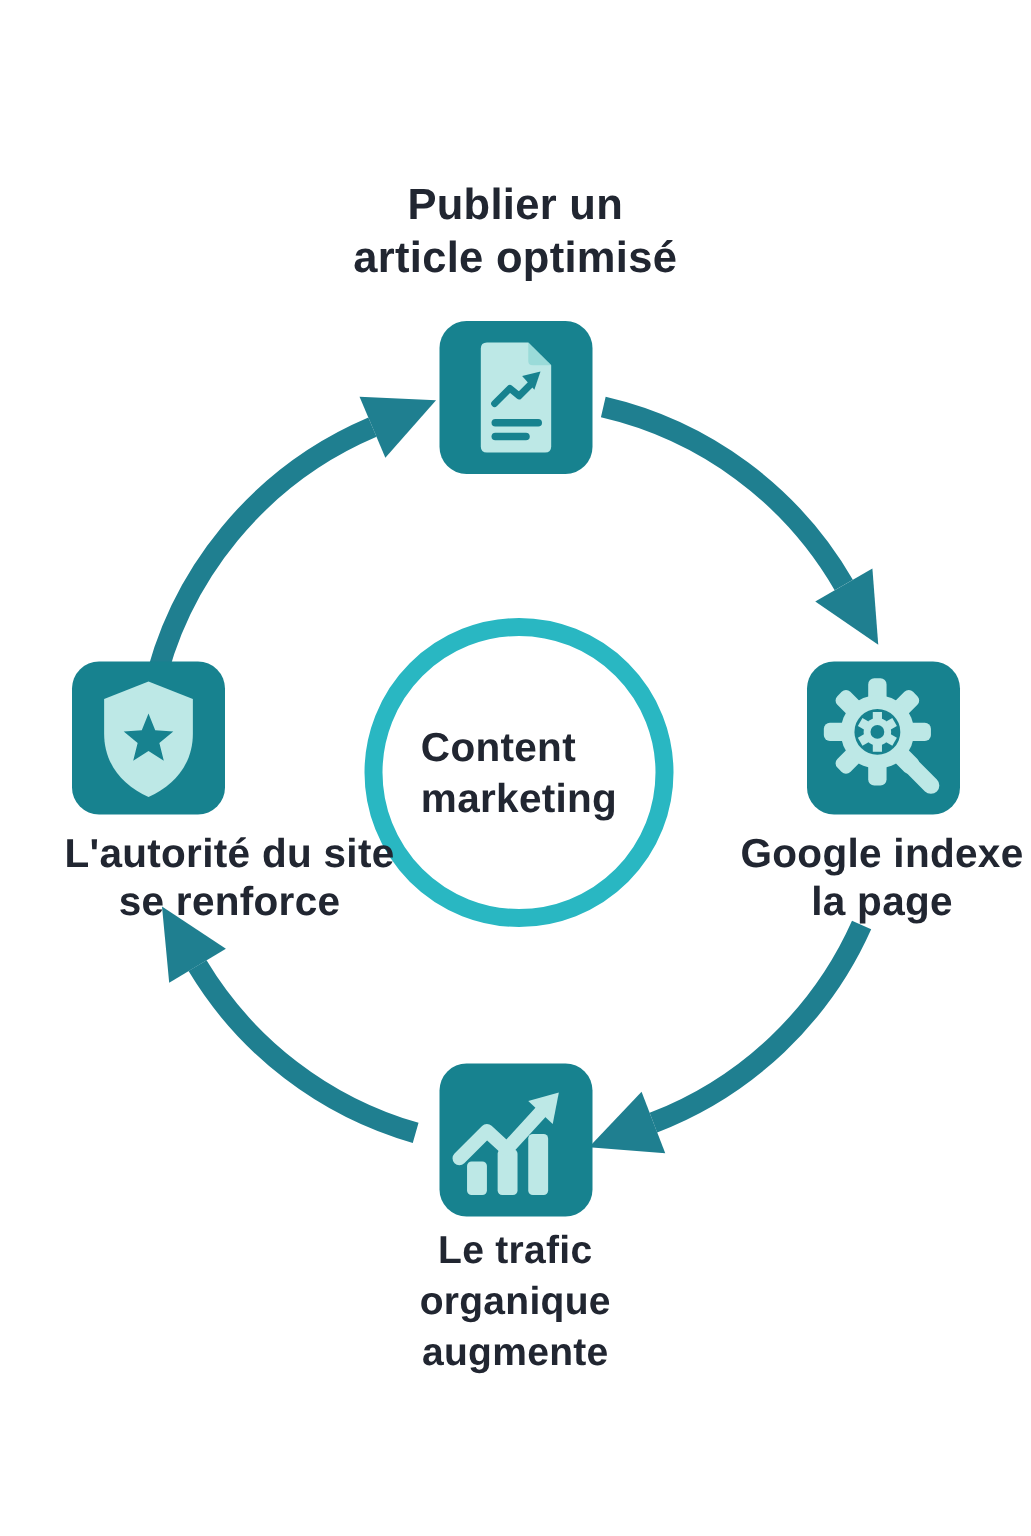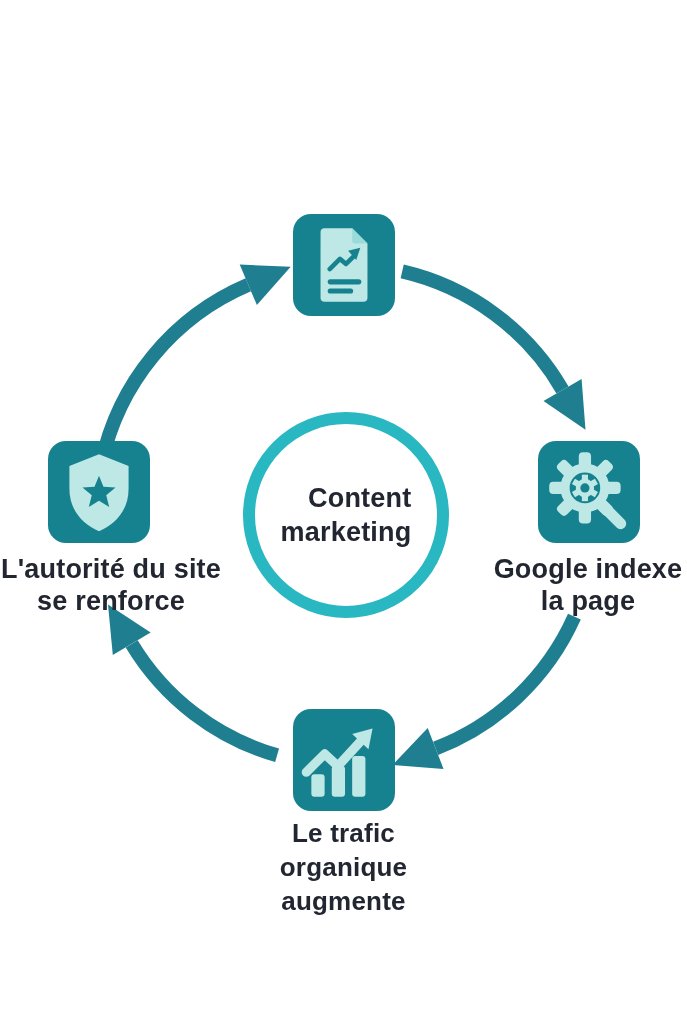--- a/index.html
+++ b/index.html
@@ -23,31 +23,31 @@
   .s-dark{stroke:var(--teal-dark);}
   .s-light{stroke:var(--teal-light);}
   .label{
     position:absolute;z-index:3;
     color:var(--text);font-weight:700;
     text-align:center;white-space:pre-line;
     letter-spacing:0.2px;
   }
   .label-top{left:0;right:0;top:120px;font-size:29px;line-height:35px;}
   .label-right{left:478px;width:220px;top:553px;font-size:27px;line-height:32px;}
-  .label-left{left:0;width:222px;top:553px;font-size:27px;line-height:32px;}
+  .label-left{left:0;width:222px;top:553px;font-size:27px;line-height:32px;padding-left:42px;}
   .label-bottom{left:0;right:0;top:816px;font-size:26px;line-height:34px;}
   .center-circle{
     position:absolute;left:243px;top:412px;width:206px;height:206px;
     box-sizing:border-box;border:12px solid var(--ring);border-radius:50%;
     background:#ffffff;z-index:2;
     display:flex;align-items:center;justify-content:center;
   }
   .center-label{
     color:var(--text);font-weight:700;font-size:27px;line-height:34px;
-    text-align:right;white-space:pre-line;letter-spacing:0.2px;
+    text-align:left;white-space:pre-line;letter-spacing:0.2px;
   }
   .pos-top{left:293px;top:214px;}
   .pos-right{left:538px;top:441px;}
   .pos-bottom{left:293px;top:709px;}
   .pos-left{left:48px;top:441px;}
 </style>
 </head>
 <body>
 
 <div class="canvas">
@@ -56,20 +56,22 @@
     <path class="arc" d="M 101.5 463 A 250 250 0 0 1 248.3 284.8"></path>
     <polygon class="head" points="290.7,266.8 239.7,264.5 256.9,305.1"></polygon>
     <path class="arc" d="M 402.2 271.4 A 250 250 0 0 1 562.5 390"></path>
     <polygon class="head" points="585.5,429.8 581.6,379.0 543.5,401.0"></polygon>
     <path class="arc" d="M 574.4 616.7 A 250 250 0 0 1 435.6 748.4"></path>
     <polygon class="head" points="392.6,764.9 443.5,768.9 427.7,727.9"></polygon>
     <path class="arc" d="M 277.1 755.3 A 250 250 0 0 1 131.7 643.8"></path>
     <polygon class="head" points="108.0,604.4 112.8,655.1 150.6,632.5"></polygon>
   </svg>
 
+  <div class="label label-top">Publier un
+article optimisé</div>
   <div class="icon-box pos-top">
     <svg viewBox="0 0 100 100">
       <path class="f-light" d="M31 14 h27 l15 15 v53 q0 4 -4 4 h-38 q-4 0 -4 -4 v-64 q0 -4 4 -4 z"></path>
       <path class="f-mid" fill="#9ADBD9" d="M58 14 l15 15 h-12 q-3 0 -3 -3 z"></path>
       <path class="s-dark" fill="none" stroke-width="4.5" stroke-linecap="round" stroke-linejoin="round" d="M36 54 L46 44 L52 49 L60 41"></path>
       <polygon class="f-dark" points="66,33 54,36 62,45"></polygon>
       <rect class="f-dark" x="34" y="64" width="33" height="5" rx="2.5"></rect>
       <rect class="f-dark" x="34" y="73" width="25" height="5" rx="2.5"></rect>
     </svg>
   </div>

